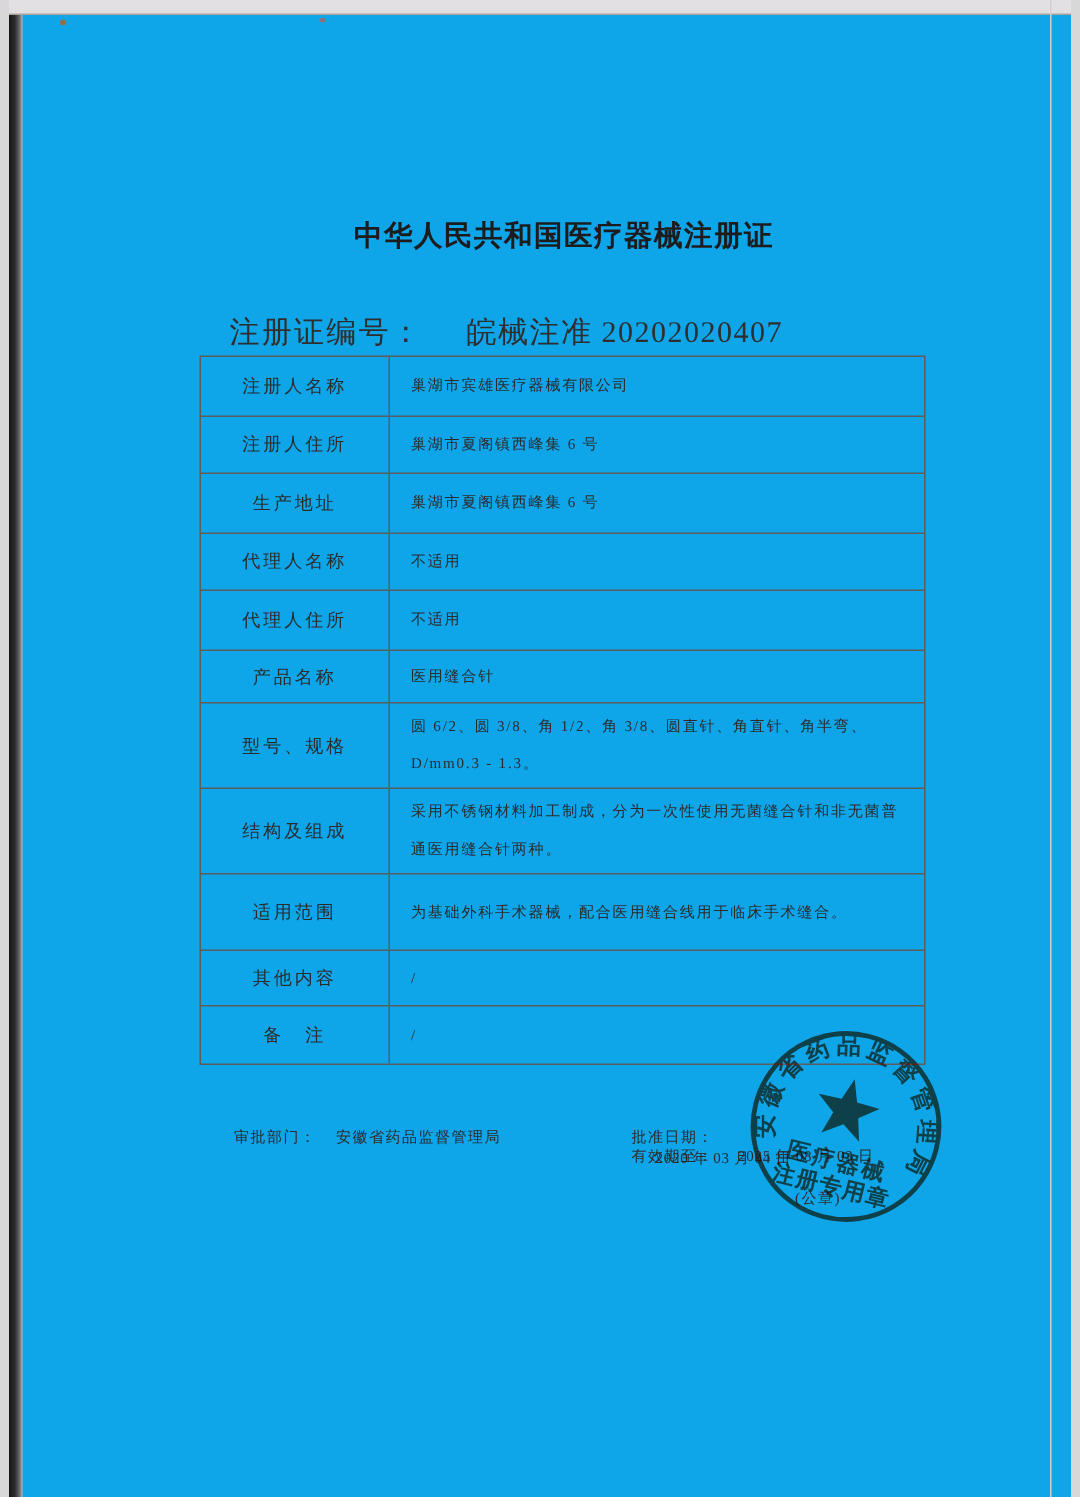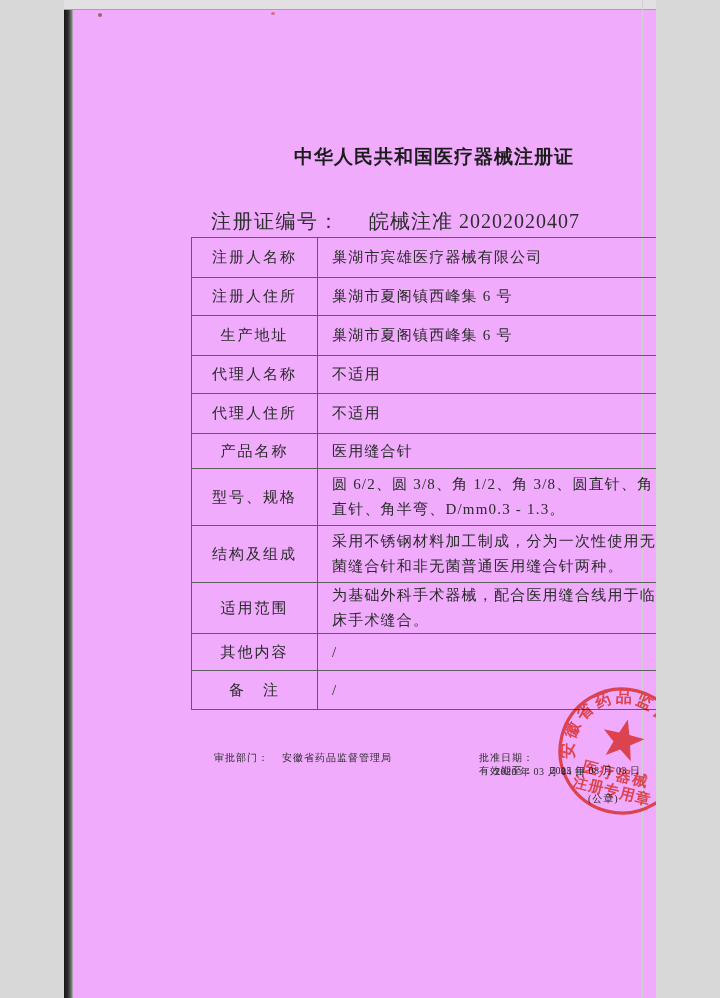--- a/index.html
+++ b/index.html
@@ -1,20 +1,20 @@
 <!DOCTYPE html>
 <html style="--stamp-color: #e8432e;"><head>
 <meta charset="utf-8">
 <style>
   html,body{margin:0;padding:0;background:#d8d8d8;}
   .page{
     position:relative;
-    width:592px;height:998px;
+    width:708px;height:998px;
     margin:0 auto;
-    background:#f0abfc;
+    background:#0ea5e9;
     overflow:hidden;
     font-family:"Liberation Serif","DejaVu Serif",serif;
     color:#2e2e2e;
   }
   
   .edge-left{position:absolute;left:0;top:0;width:9px;height:998px;
     background:linear-gradient(90deg,#161616 0%,#2c2c2c 45%,#6e6e6e 80%,#b9b7ba 100%);}
   .edge-top{position:absolute;left:0;top:0;width:720px;height:9px;
     background:#e2e0e2;border-bottom:1px solid #aaa29c;}
   .edge-right{position:absolute;right:13px;top:0;width:1px;height:998px;background:#d2d0d4;}
@@ -37,26 +37,26 @@
     position:absolute;left:127px;top:237px;width:484px;
     border:1px solid #5d5d5d;
     box-sizing:border-box;
     background:transparent;
   }
   .trow{display:flex;border-bottom:1px solid #5d5d5d;box-sizing:border-box;}
   .trow:last-child{border-bottom:none;}
   .tlabel{
     width:126px;flex:none;border-right:1px solid #5d5d5d;box-sizing:border-box;
     display:flex;align-items:center;justify-content:center;
-    font-size:15px;letter-spacing:2px;color:#2b2b2b;text-align:center;
+    font-size:12px;letter-spacing:2px;color:#2b2b2b;text-align:center;
   }
   .tvalue{
     flex:1;display:flex;align-items:center;
     padding:2px 8px 2px 14px;box-sizing:border-box;
-    font-size:15px;letter-spacing:1.2px;line-height:25px;color:#2b2b2b;
+    font-size:10px;letter-spacing:1.2px;line-height:25px;color:#2b2b2b;
   }
   .r0{height:40px}.r1{height:38px}.r2{height:40px}.r3{height:38px}
   .r4{height:40px}.r5{height:35px}.r6{height:57px}.r7{height:57px}
   .r8{height:51px}.r9{height:32px}.r10{height:37px}.r11{height:38px}
 
   .footer-text{position:absolute;font-size:10px;letter-spacing:1px;color:#2b2b2b;}
   .f-dept{left:150px;top:751px;display:flex;}
   .f-dept .val{margin-left:13px;}
   .f-appr{left:415px;top:751px;display:flex;flex-direction:column;}
   .f-appr .val{margin-left:16px;letter-spacing:.5px;}

